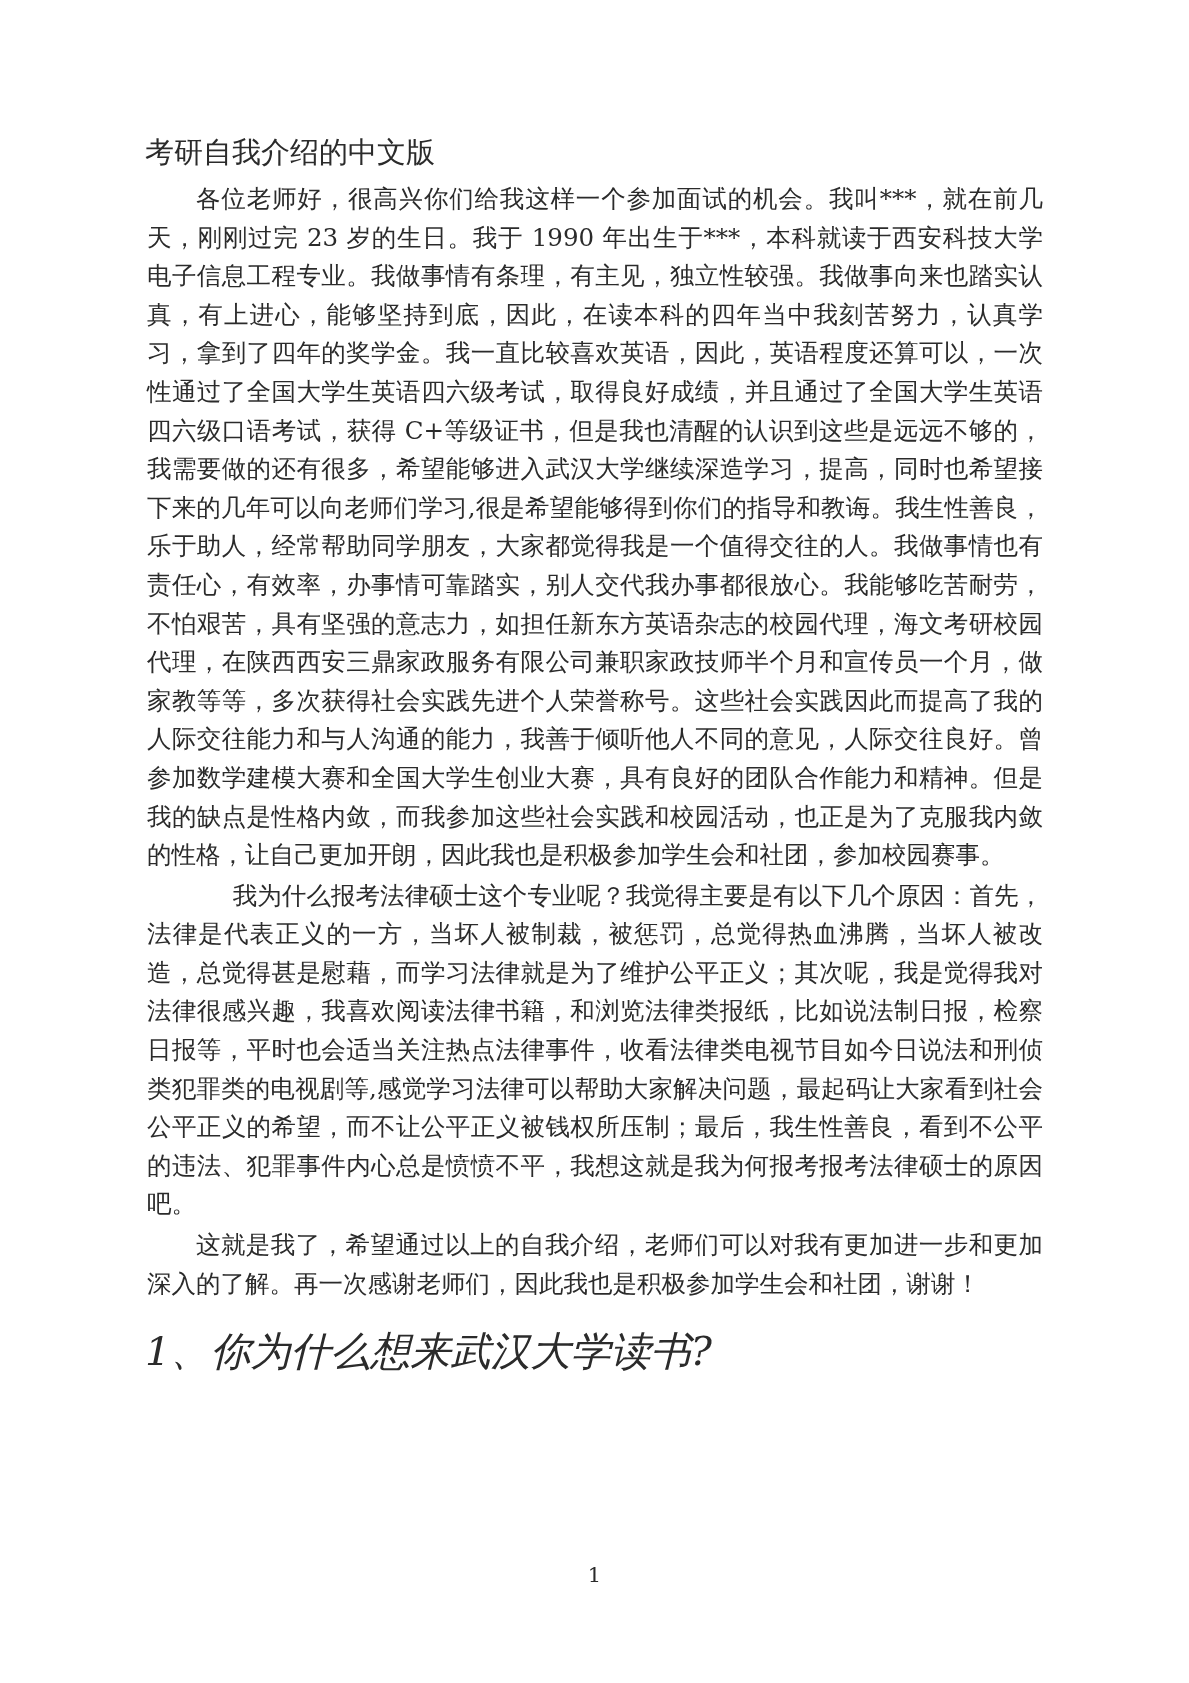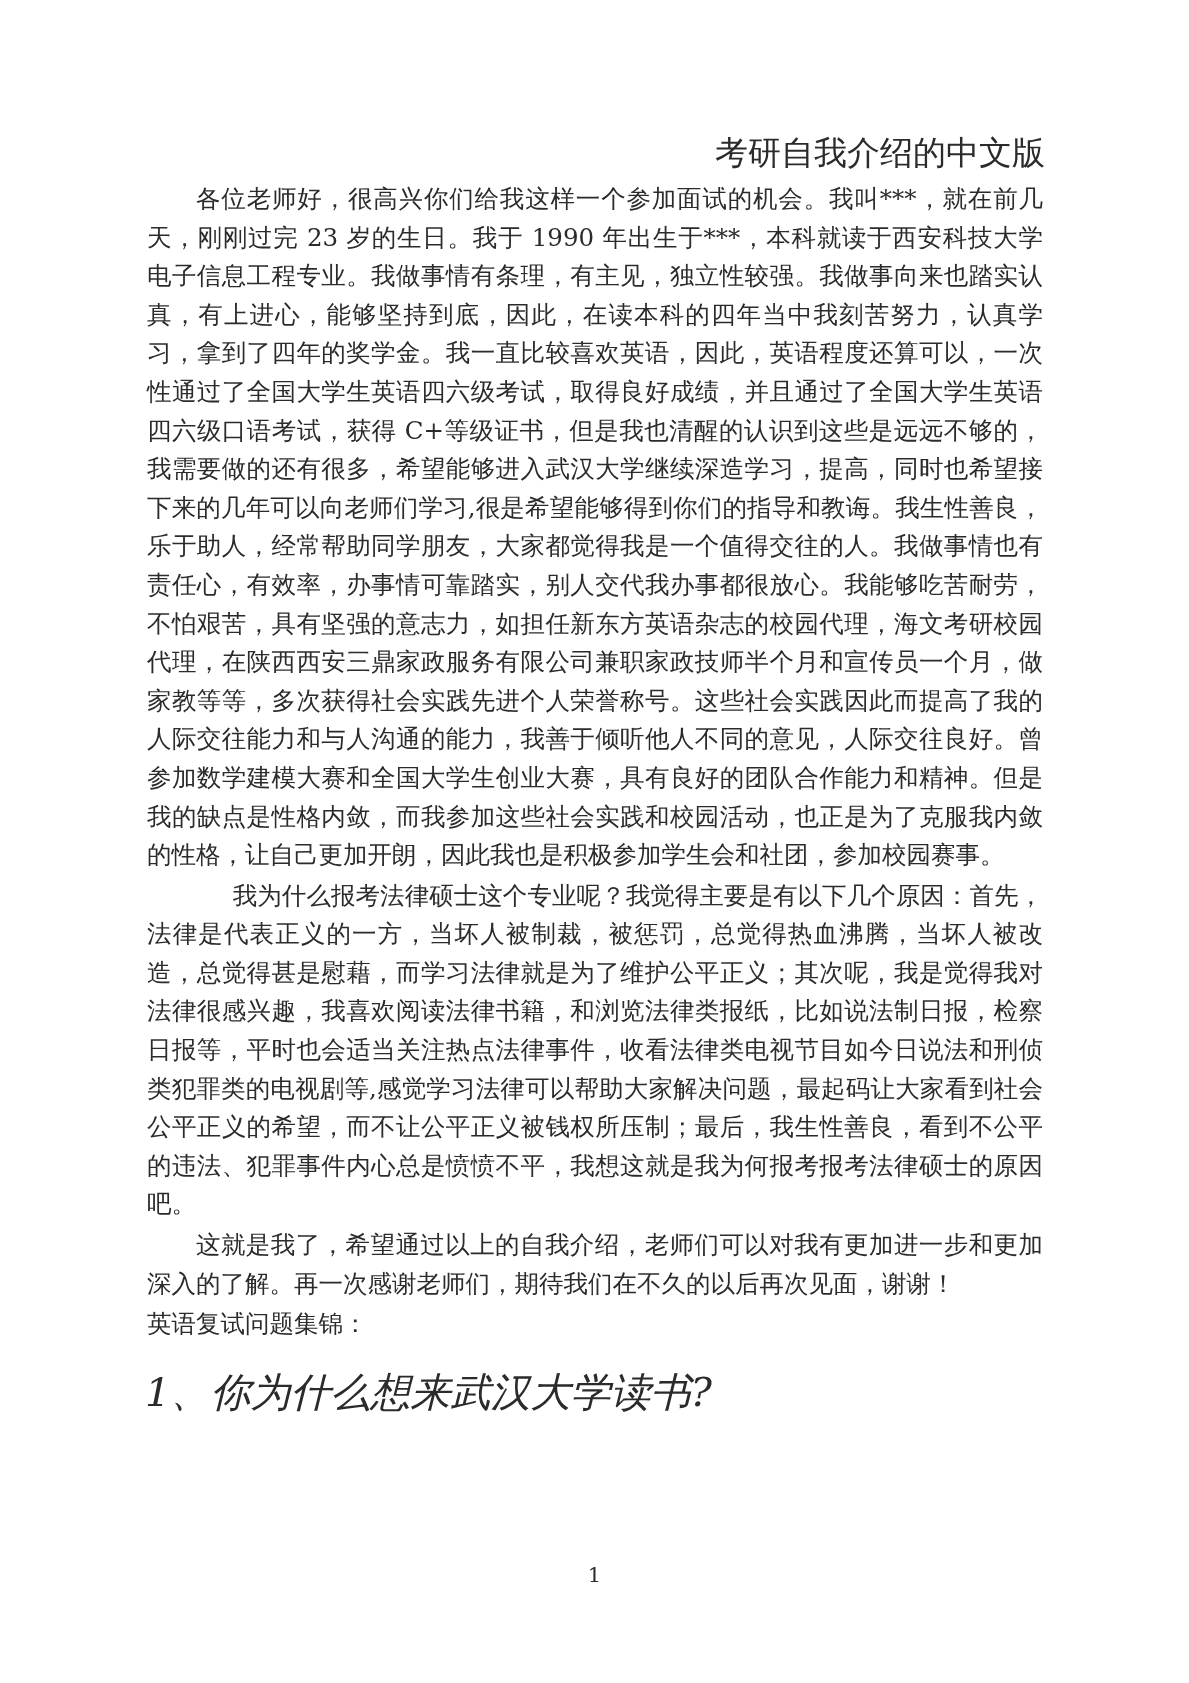--- a/index.html
+++ b/index.html
@@ -13,24 +13,24 @@
     height: 1683px;
     margin: 0 auto;
     background: #ffffff;
     box-sizing: border-box;
     padding: 133px 144px 0 145px;
     color: #2b2b2b;
     font-family: "DejaVu Serif", "Liberation Serif", serif;
     overflow: hidden;
   }
   .doc-title {
-    font-size: 33px;
+    font-size: 29px;
     line-height: 39px;
     font-weight: normal;
-    text-align: right;
+    text-align: left;
     margin: 0 0 8px 0;
   }
   p.body {
     font-size: 24.5px;
     line-height: 38.6px;
     text-align: justify;
     margin: 2px;
     word-break: break-all;
   }
   .indent { text-indent: 2em; }
@@ -57,21 +57,20 @@
 
 <div class="page">
 
   <h1 class="doc-title">考研自我介绍的中文版</h1>
 
   <p class="body indent">各位老师好，很高兴你们给我这样一个参加面试的机会。我叫***，就在前几天，刚刚过完 23 岁的生日。我于 1990 年出生于***，本科就读于西安科技大学电子信息工程专业。我做事情有条理，有主见，独立性较强。我做事向来也踏实认真，有上进心，能够坚持到底，因此，在读本科的四年当中我刻苦努力，认真学习，拿到了四年的奖学金。我一直比较喜欢英语，因此，英语程度还算可以，一次性通过了全国大学生英语四六级考试，取得良好成绩，并且通过了全国大学生英语四六级口语考试，获得 C+等级证书，但是我也清醒的认识到这些是远远不够的，我需要做的还有很多，希望能够进入武汉大学继续深造学习，提高，同时也希望接下来的几年可以向老师们学习,很是希望能够得到你们的指导和教诲。我生性善良，乐于助人，经常帮助同学朋友，大家都觉得我是一个值得交往的人。我做事情也有责任心，有效率，办事情可靠踏实，别人交代我办事都很放心。我能够吃苦耐劳，不怕艰苦，具有坚强的意志力，如担任新东方英语杂志的校园代理，海文考研校园代理，在陕西西安三鼎家政服务有限公司兼职家政技师半个月和宣传员一个月，做家教等等，多次获得社会实践先进个人荣誉称号。这些社会实践因此而提高了我的人际交往能力和与人沟通的能力，我善于倾听他人不同的意见，人际交往良好。曾参加数学建模大赛和全国大学生创业大赛，具有良好的团队合作能力和精神。但是我的缺点是性格内敛，而我参加这些社会实践和校园活动，也正是为了克服我内敛的性格，让自己更加开朗，因此我也是积极参加学生会和社团，参加校园赛事。</p>
 
 
   <p class="body indent-wide">我为什么报考法律硕士这个专业呢？我觉得主要是有以下几个原因：首先，法律是代表正义的一方，当坏人被制裁，被惩罚，总觉得热血沸腾，当坏人被改造，总觉得甚是慰藉，而学习法律就是为了维护公平正义；其次呢，我是觉得我对法律很感兴趣，我喜欢阅读法律书籍，和浏览法律类报纸，比如说法制日报，检察日报等，平时也会适当关注热点法律事件，收看法律类电视节目如今日说法和刑侦类犯罪类的电视剧等,感觉学习法律可以帮助大家解决问题，最起码让大家看到社会公平正义的希望，而不让公平正义被钱权所压制；最后，我生性善良，看到不公平的违法、犯罪事件内心总是愤愤不平，我想这就是我为何报考报考法律硕士的原因吧。</p>
 
-  <p class="body indent">这就是我了，希望通过以上的自我介绍，老师们可以对我有更加进一步和更加深入的了解。再一次感谢老师们，期待我们在不久的以后再次见面，谢谢！</p>
+  <p class="body indent">这就是我了，希望通过以上的自我介绍，老师们可以对我有更加进一步和更加深入的了解。再一次感谢老师们，因此我也是积极参加学生会和社团，谢谢！</p>
 
-  <p class="body">英语复试问题集锦：</p>
 
   <h2 class="question-heading">1、你为什么想来武汉大学读书?</h2>
 
   <div class="page-number">1</div>
 
 </div>
 
 </body></html>

